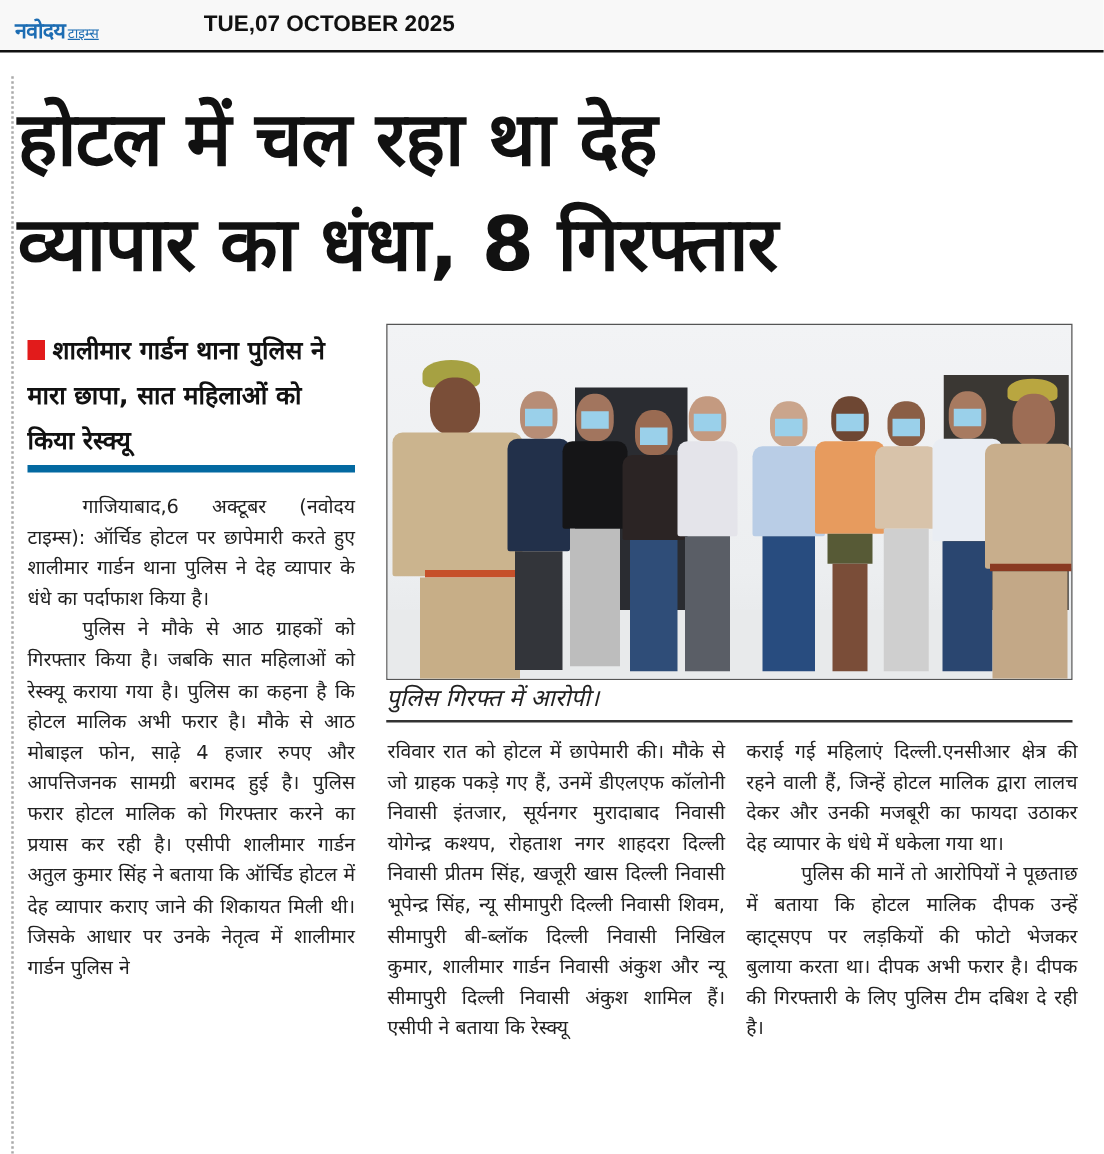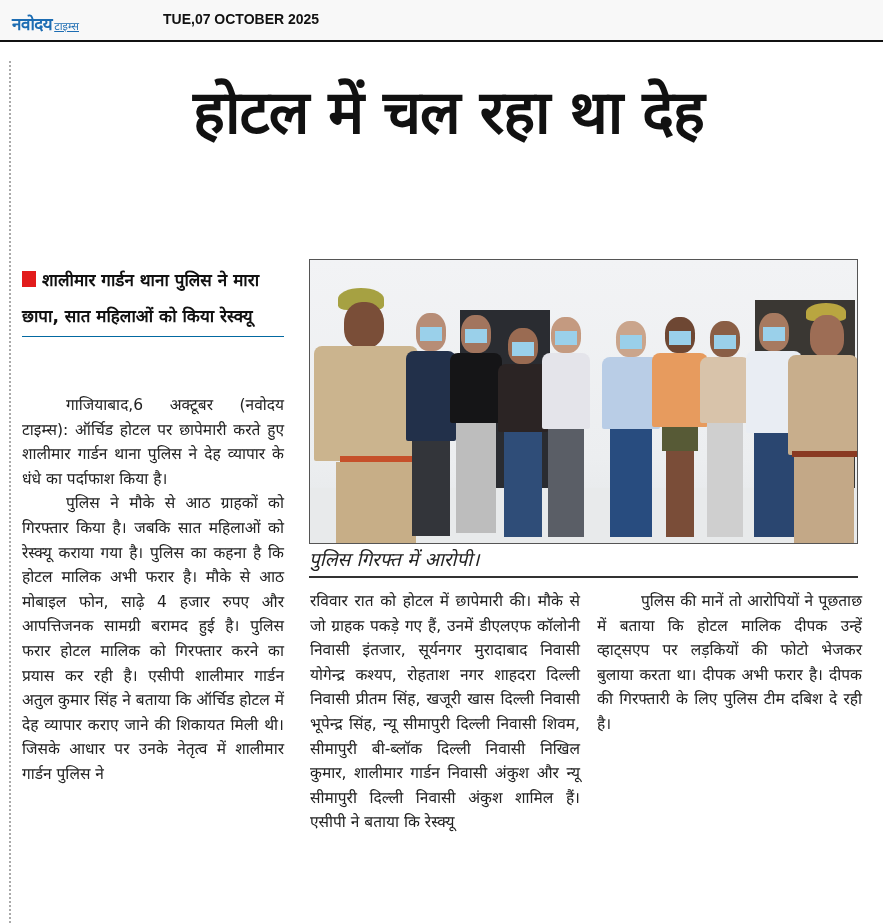--- a/index.html
+++ b/index.html
@@ -3,28 +3,28 @@
   <meta charset="utf-8">
   <style>
     * { box-sizing: border-box; margin: 0; padding: 0; }
     html, body { width: 883px; height: 923px; overflow: hidden; background: #ffffff; }
     body { font-family: "DejaVu Sans", sans-serif; color: #1a1a1a; position: relative; }
 
     .topbar { position: absolute; left: 0; top: 0; width: 883px; height: 42px; background: #f8f8f8; border-bottom: 2px solid #111; }
     .logo { position: absolute; left: 12px; top: 12px; display: flex; align-items: baseline; }
     .logo-main { font-family: "DejaVu Sans", sans-serif; font-weight: bold; font-size: 17px; color: #1d6db3; letter-spacing: -0.5px; }
     .logo-sub { font-family: "DejaVu Sans", sans-serif; font-size: 11px; color: #1d6db3; margin-left: 2px; text-decoration: underline; }
-    .edition { position: absolute; left: 163px; top: 10px; font-family: "Liberation Sans", sans-serif; font-weight: bold; font-size: 14px; line-height: 19px; color: #111; }
+    .edition { position: absolute; left: 163px; top: 10px; font-family: "Liberation Sans", sans-serif; font-weight: bold; font-size: 18px; line-height: 19px; color: #111; }
 
     .left-rule { position: absolute; left: 9px; top: 61px; width: 2px; height: 862px; border-left: 2px dotted #aaa; }
 
-    .headline { position: absolute; left: 14px; top: 70px; width: 869px; text-align: center; font-family: "DejaVu Sans", sans-serif; font-weight: bold; color: #111; }
+    .headline { position: absolute; left: 14px; top: 70px; width: 869px; text-align: left; font-family: "DejaVu Sans", sans-serif; font-weight: bold; color: #111; }
     .headline .line { display: block; font-size: 60px; line-height: 84px; letter-spacing: -1px; transform: scaleX(1.0); }
 
-    .subhead { position: absolute; left: 22px; top: 262px; width: 262px; font-family: "DejaVu Sans", sans-serif; font-weight: bold; font-size: 17px; line-height: 36px; color: #111; border-bottom: 1px solid #0369a1; padding-bottom: 2px; }
+    .subhead { position: absolute; left: 22px; top: 262px; width: 262px; font-family: "DejaVu Sans", sans-serif; font-weight: bold; font-size: 20px; line-height: 36px; color: #111; border-bottom: 6px solid #0369a1; padding-bottom: 2px; }
     .subhead .bullet { display: inline-block; width: 14px; height: 16px; background: #e21b1b; margin-right: 6px; vertical-align: -1px; }
 
     .col { position: absolute; font-family: "DejaVu Sans", sans-serif; font-size: 15.5px; line-height: 24.6px; color: #222; text-align: justify; }
     .col p { text-indent: 0; }
     .col p.indent { text-indent: 44px; }
     .col-left { left: 22px; top: 393px; width: 262px; }
     .col-mid { left: 310px; top: 589px; width: 270px; }
     .col-right { left: 597px; top: 589px; width: 265px; }
 
     .photo { position: absolute; left: 309px; top: 259px; width: 549px; height: 285px; border: 1px solid #555; overflow: hidden; background: linear-gradient(180deg, #f2f3f5 0%, #eceef0 70%, #e4e6e8 100%); }
@@ -52,20 +52,21 @@
   </div>
   <div class="edition">
     <div>TUE,07 OCTOBER 2025</div>
   </div>
 </div>
 
 <div class="left-rule"></div>
 
 <h1 class="headline">
   <span class="line">होटल में चल रहा था देह</span>
+  <span class="line">व्यापार का धंधा, 8 गिरफ्तार</span>
 </h1>
 
 <div class="subhead">
   <span class="bullet"></span><span>शालीमार गार्डन थाना पुलिस ने मारा छापा, सात महिलाओं को किया रेस्क्यू</span>
 </div>
 
 <div class="col col-left">
   <p class="indent">गाजियाबाद,6 अक्टूबर (नवोदय टाइम्स): ऑर्चिड होटल पर छापेमारी करते हुए शालीमार गार्डन थाना पुलिस ने देह व्यापार के धंधे का पर्दाफाश किया है।</p>
   <p class="indent">पुलिस ने मौके से आठ ग्राहकों को गिरफ्तार किया है। जबकि सात महिलाओं को रेस्क्यू कराया गया है। पुलिस का कहना है कि होटल मालिक अभी फरार है। मौके से आठ मोबाइल फोन, साढ़े 4 हजार रुपए और आपत्तिजनक सामग्री बरामद हुई है। पुलिस फरार होटल मालिक को गिरफ्तार करने का प्रयास कर रही है। एसीपी शालीमार गार्डन अतुल कुमार सिंह ने बताया कि ऑर्चिड होटल में देह व्यापार कराए जाने की शिकायत मिली थी। जिसके आधार पर उनके नेतृत्व में शालीमार गार्डन पुलिस ने</p>
 </div>
@@ -143,14 +144,15 @@
 </div>
 
 <div class="caption">पुलिस गिरफ्त में आरोपी।</div>
 <div class="caption-rule"></div>
 
 <div class="col col-mid">
   <p>रविवार रात को होटल में छापेमारी की। मौके से जो ग्राहक पकड़े गए हैं, उनमें डीएलएफ कॉलोनी निवासी इंतजार, सूर्यनगर मुरादाबाद निवासी योगेन्द्र कश्यप, रोहताश नगर शाहदरा दिल्ली निवासी प्रीतम सिंह, खजूरी खास दिल्ली निवासी भूपेन्द्र सिंह, न्यू सीमापुरी दिल्ली निवासी शिवम, सीमापुरी बी-ब्लॉक दिल्ली निवासी निखिल कुमार, शालीमार गार्डन निवासी अंकुश और न्यू सीमापुरी दिल्ली निवासी अंकुश शामिल हैं। एसीपी ने बताया कि रेस्क्यू</p>
 </div>
 
 <div class="col col-right">
+  <p>कराई गई महिलाएं दिल्ली.एनसीआर क्षेत्र की रहने वाली हैं, जिन्हें होटल मालिक द्वारा लालच देकर और उनकी मजबूरी का फायदा उठाकर देह व्यापार के धंधे में धकेला गया था।</p>
   <p class="indent">पुलिस की मानें तो आरोपियों ने पूछताछ में बताया कि होटल मालिक दीपक उन्हें व्हाट्सएप पर लड़कियों की फोटो भेजकर बुलाया करता था। दीपक अभी फरार है। दीपक की गिरफ्तारी के लिए पुलिस टीम दबिश दे रही है।</p>
 </div>
 
 </body></html>

